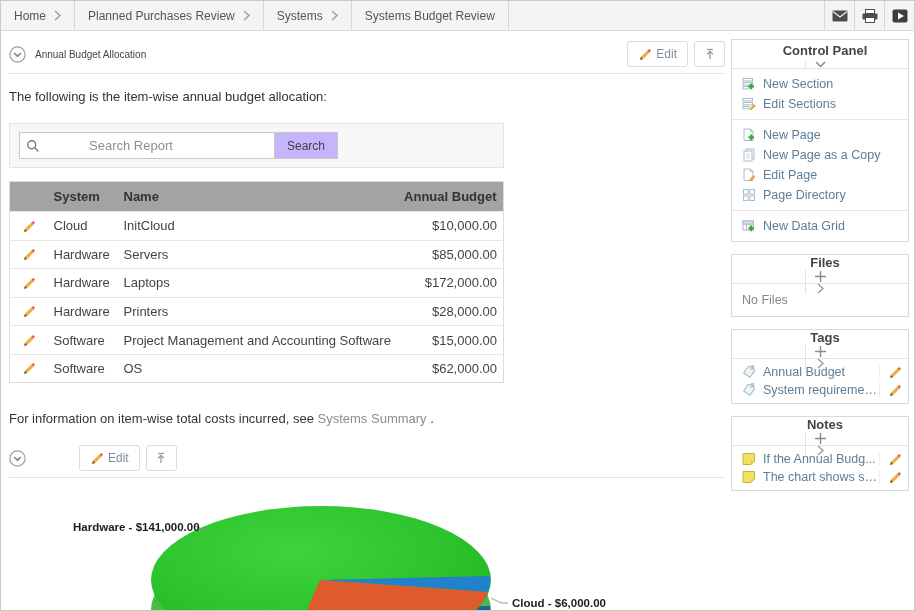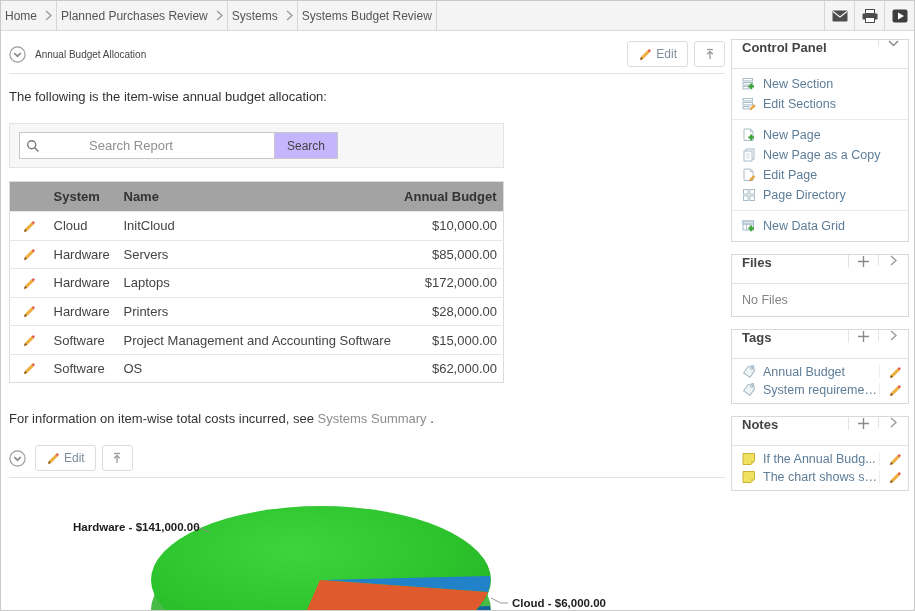--- a/index.html
+++ b/index.html
@@ -11,39 +11,39 @@
     position:relative; overflow:hidden;
   }
   
   .topbar {
     position:absolute; left:0; top:0; width:100%; height:30px;
     background:#f4f4f4; border-bottom:1px solid #dadada;
     display:flex; align-items:stretch;
   }
   .crumb {
     display:flex; align-items:center; gap:8px;
-    padding:0 4px; border-right:1px solid #d6d6d6;
+    padding:0 13px; border-right:1px solid #d6d6d6;
     font-size:12px; color:#555; cursor:pointer; white-space:nowrap;
   }
   .crumb svg { flex:0 0 auto; }
   .topbar-spacer { flex:1; }
   .topbar-iconcell {
     width:30px; display:flex; align-items:center; justify-content:center;
     border-left:1px solid #d6d6d6; cursor:pointer;
   }
   
   .main { position:absolute; left:8px; top:38px; width:716px; }
   .sec-header { display:flex; align-items:center; height:30px; }
   .sec-toggle { width:17px; height:17px; margin-right:9px; cursor:pointer; }
   .sec-title { font-size:10px; color:#454545; flex:1; }
   .btn {
     display:inline-flex; align-items:center; justify-content:center; gap:5px;
     height:26px; padding:0 10px; background:#fff;
     border:1px solid #dcdcdc; border-radius:3px;
-    font-size:12px; color:#7e8e9d; cursor:pointer;
+    font-size:12px; color:#7e8e9d; cursor:pointer;margin-left:44px;
   }
   .btn + .btn { margin-left:6px; }
   .btn-square { width:31px; padding:0; }
   .sec-rule { border:0; border-top:1px solid #e3e3e3; margin:4px 0 0 0; }
   .intro { font-size:13px; color:#333; margin-top:15px; }
   
   .search-panel {
     margin-top:19px; width:495px; background:#f7f7f7;
     border:1px solid #e3e3e3; padding:8px 9px; display:flex; align-items:center;
   }
@@ -76,21 +76,21 @@
   
   .footnote { margin-top:28px; font-size:13px; color:#333; }
   .footnote a { color:#8d8d8d; text-decoration:none; cursor:pointer; }
   .sec2 { margin-top:17px; }
   
   .chart-svg { position:absolute; left:0; top:480px; }
   .chart-label { font-family:"Liberation Sans", sans-serif; font-size:11.5px; font-weight:bold; fill:#1c1c1c; }
   
   .sidebar { position:absolute; left:730px; top:38px; width:178px; }
   .panel { background:#fff; border:1px solid #d9d9d9; margin-bottom:12px; }
-  .panel-head { display:flex; align-items:flex-start; height:29px; border-bottom:1px solid #e3e3e3; }
+  .panel-head { display:flex; align-items:center; height:29px; border-bottom:1px solid #e3e3e3;flex-direction:column; }
   .panel-title { flex:1; display:flex; align-items:center; padding-left:10px;
     font-size:13px; font-weight:bold; color:#444; }
   .panel-btn { width:30px; display:flex; align-items:center; justify-content:center;
     border-left:1px solid #e3e3e3; cursor:pointer; }
   .cp-group { padding:5px 0; }
   .cp-group + .cp-group { border-top:1px solid #e9e9e9; }
   .cp-item { display:flex; align-items:center; gap:7px; padding:3px 10px;
     font-size:12.5px; color:#5e7d98; cursor:pointer; white-space:nowrap; }
   .panel-empty { padding:9px 10px; font-size:12.5px; color:#858585; }
   .tag-row, .note-row { display:flex; align-items:center; padding:2px 0 2px 10px; }

